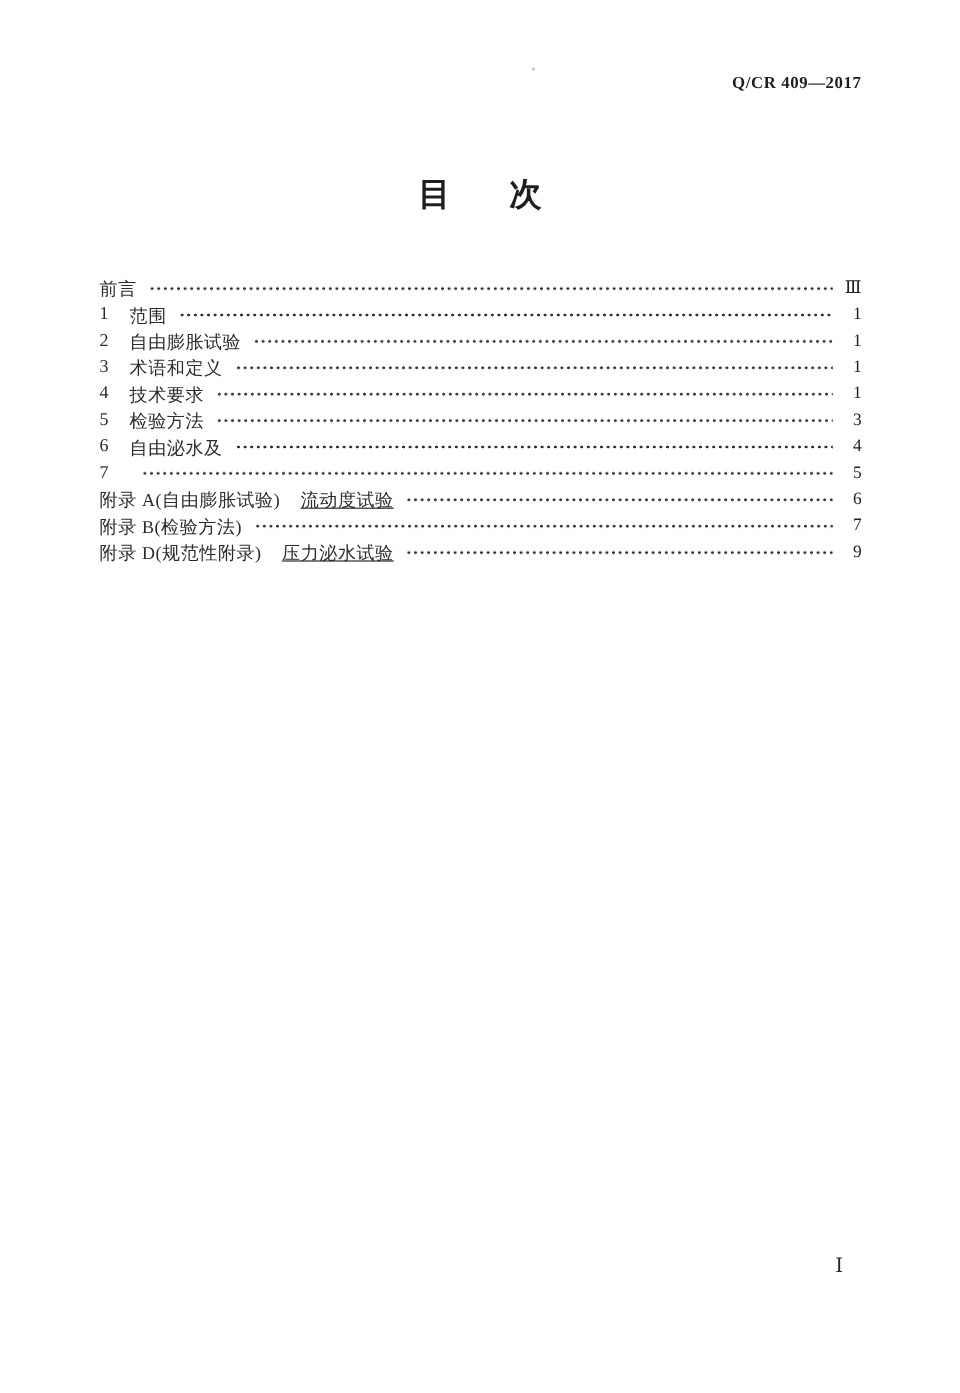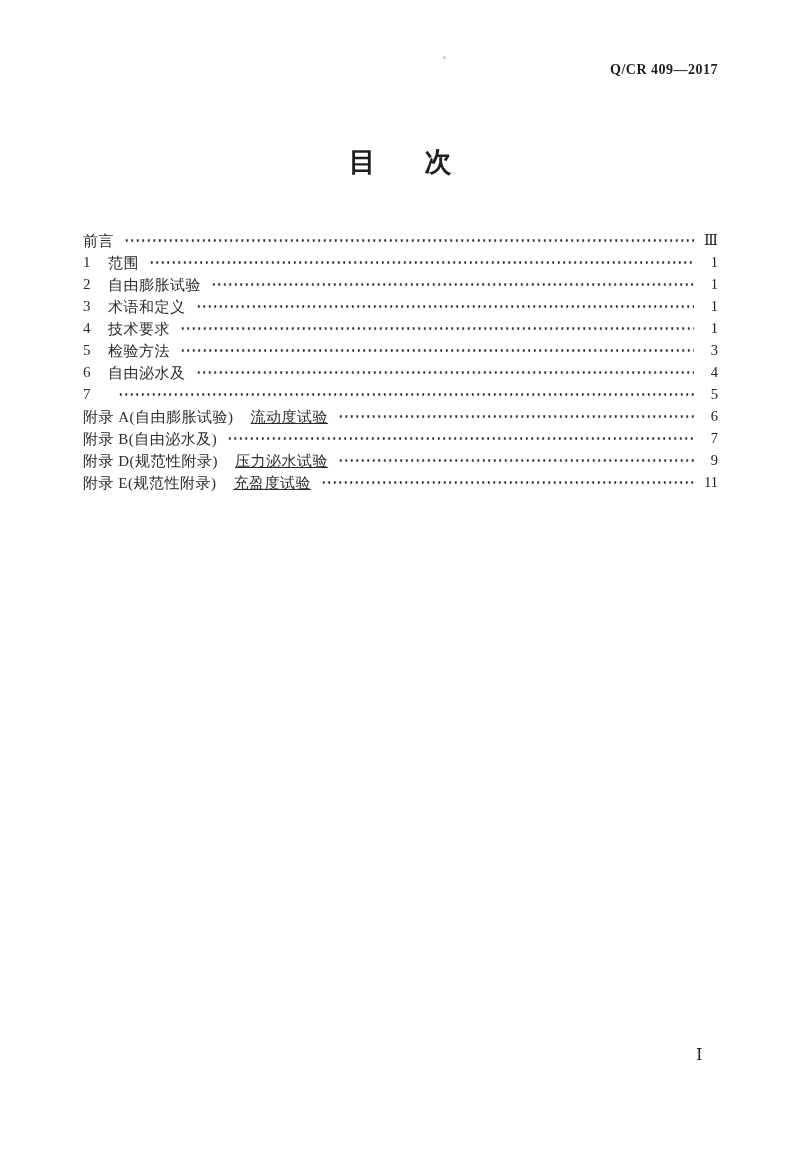--- a/index.html
+++ b/index.html
@@ -170,39 +170,32 @@
     <div class="toc-row">
       <span class="toc-num"></span>
       <span class="toc-label">附录 A(自由膨胀试验)</span>
       <span class="toc-sub">流动度试验</span>
       <span class="toc-leader"></span>
       <span class="toc-page">6</span>
     </div>
 
     <div class="toc-row">
       <span class="toc-num"></span>
-      <span class="toc-label">附录 B(自由泌水及)</span>
+      <span class="toc-label">附录 B(检验方法)</span>
       <span class="toc-leader"></span>
       <span class="toc-page">7</span>
     </div>
 
 
     <div class="toc-row">
       <span class="toc-num"></span>
       <span class="toc-label">附录 D(规范性附录)</span>
       <span class="toc-sub">压力泌水试验</span>
       <span class="toc-leader"></span>
       <span class="toc-page">9</span>
     </div>
 
-    <div class="toc-row">
-      <span class="toc-num"></span>
-      <span class="toc-label">附录 E(规范性附录)</span>
-      <span class="toc-sub">充盈度试验</span>
-      <span class="toc-leader"></span>
-      <span class="toc-page">11</span>
-    </div>
 
   </div>
 
   <div class="footer-page-num">Ⅰ</div>
 
 </div>
 
 </body></html>

